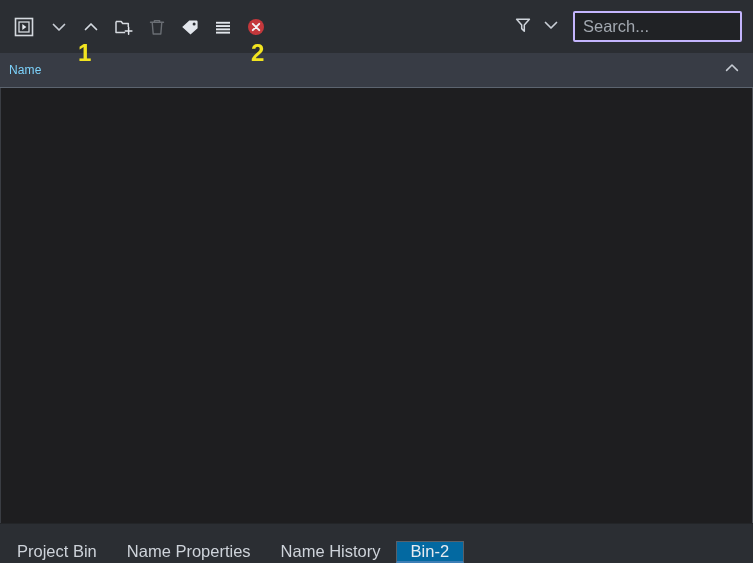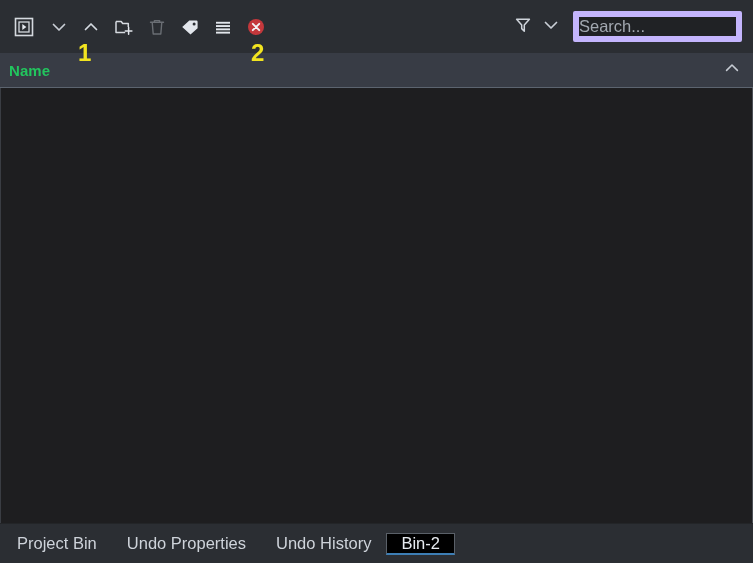--- a/index.html
+++ b/index.html
@@ -89,48 +89,47 @@
     align-items: center;
     justify-content: center;
     cursor: pointer;
     margin-right: 9px;
   }
 
   .search-box {
     width: 169px;
     height: 31px;
     background: #202225;
-    border: 6px solid #c4b5fd;
+    border: 2px solid #c4b5fd;
     border-radius: 2px;
     color: #b9bec6;
     font-size: 16.5px;
     font-family: "Liberation Sans", sans-serif;
-    padding: 0 0;
+    padding: 0 8px;
     box-sizing: border-box;
     outline: none;
   }
   .search-box::placeholder { color: #a2a8b0; opacity: 1; }
 
   
   .col-header {
     position: relative;
     height: 35px;
     min-height: 35px;
     background: #383c45;
     display: flex;
     align-items: center;
     padding: 0 10px 0 9px;
     box-sizing: border-box;
     border-bottom: 1px solid #5c646f;
   }
   .col-header-title {
-    color: #22c55e;
-    font-size: 15px;
+    color: #7dd3fc;
+    font-size: 12px;
     letter-spacing: 0.1px;
-    font-weight: bold;
   }
   .sort-indicator {
     margin-left: auto;
     width: 22px;
     height: 22px;
     display: flex;
     align-items: center;
     justify-content: center;
     cursor: pointer;
   }
@@ -144,21 +143,21 @@
     box-sizing: border-box;
     overflow: hidden;
   }
 
   
   .tab-bar {
     height: 40px;
     min-height: 40px;
     background: #2b2e33;
     display: flex;
-    align-items: center;
+    align-items: flex-end;
     padding-left: 2px;
     box-sizing: border-box;
     border-top: 1px solid #232528;
   }
 
   .tab {
     display: flex;
     align-items: center;
     justify-content: center;
     padding: 0 14px;
@@ -167,21 +166,21 @@
     cursor: pointer;
     white-space: nowrap;
     box-sizing: border-box;
     border-top: 1px solid transparent;
     border-left: 1px solid transparent;
     border-right: 1px solid transparent;
     border-bottom: 2px solid transparent;
   }
 
   .tab.active {
-    background: #000000;
+    background: #0369a1;
     color: #e7ebf0;
     border-top: 1px solid #5a6068;
     border-left: 1px solid #5a6068;
     border-right: 1px solid #5a6068;
     border-bottom: 2px solid #3d7eb5;
   }
 
   
   .annotation {
     position: absolute;
@@ -309,18 +308,18 @@
           <path d="M3.6 11.4 L9 6 L14.4 11.4" fill="none" stroke="#c5cad2" stroke-width="1.6" stroke-linecap="round" stroke-linejoin="round"></path>
         </svg>
       </span>
     </div>
   </div>
 
   <div class="list-body"></div>
 
   <div class="tab-bar">
     <div class="tab">Project Bin</div>
-    <div class="tab">Undo Properties</div>
-    <div class="tab">Undo History</div>
+    <div class="tab">Name Properties</div>
+    <div class="tab">Name History</div>
     <div class="tab active">Bin-2</div>
   </div>
 
 </div>
 
 </body></html>

